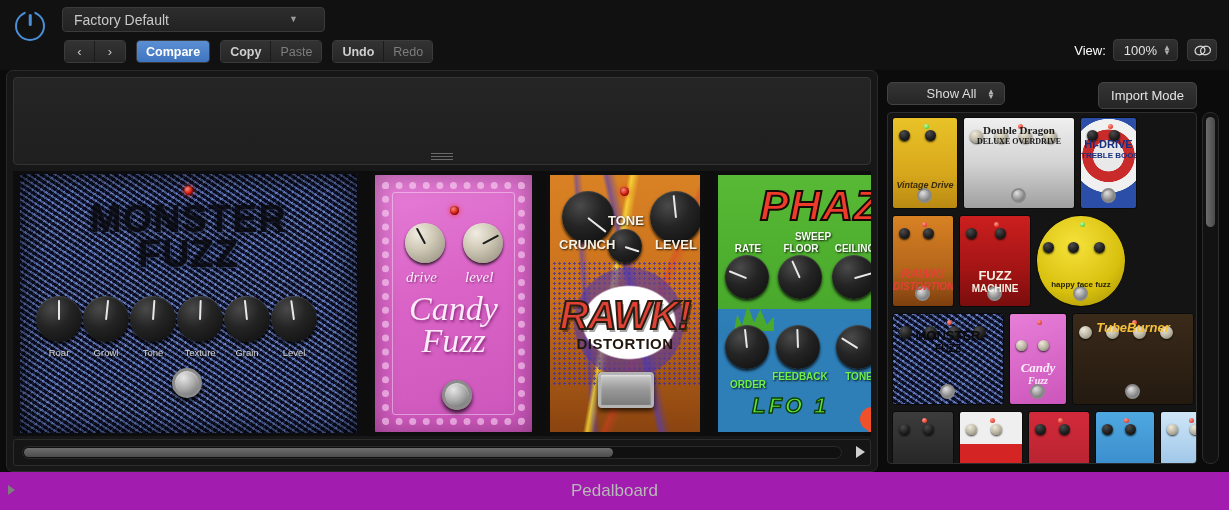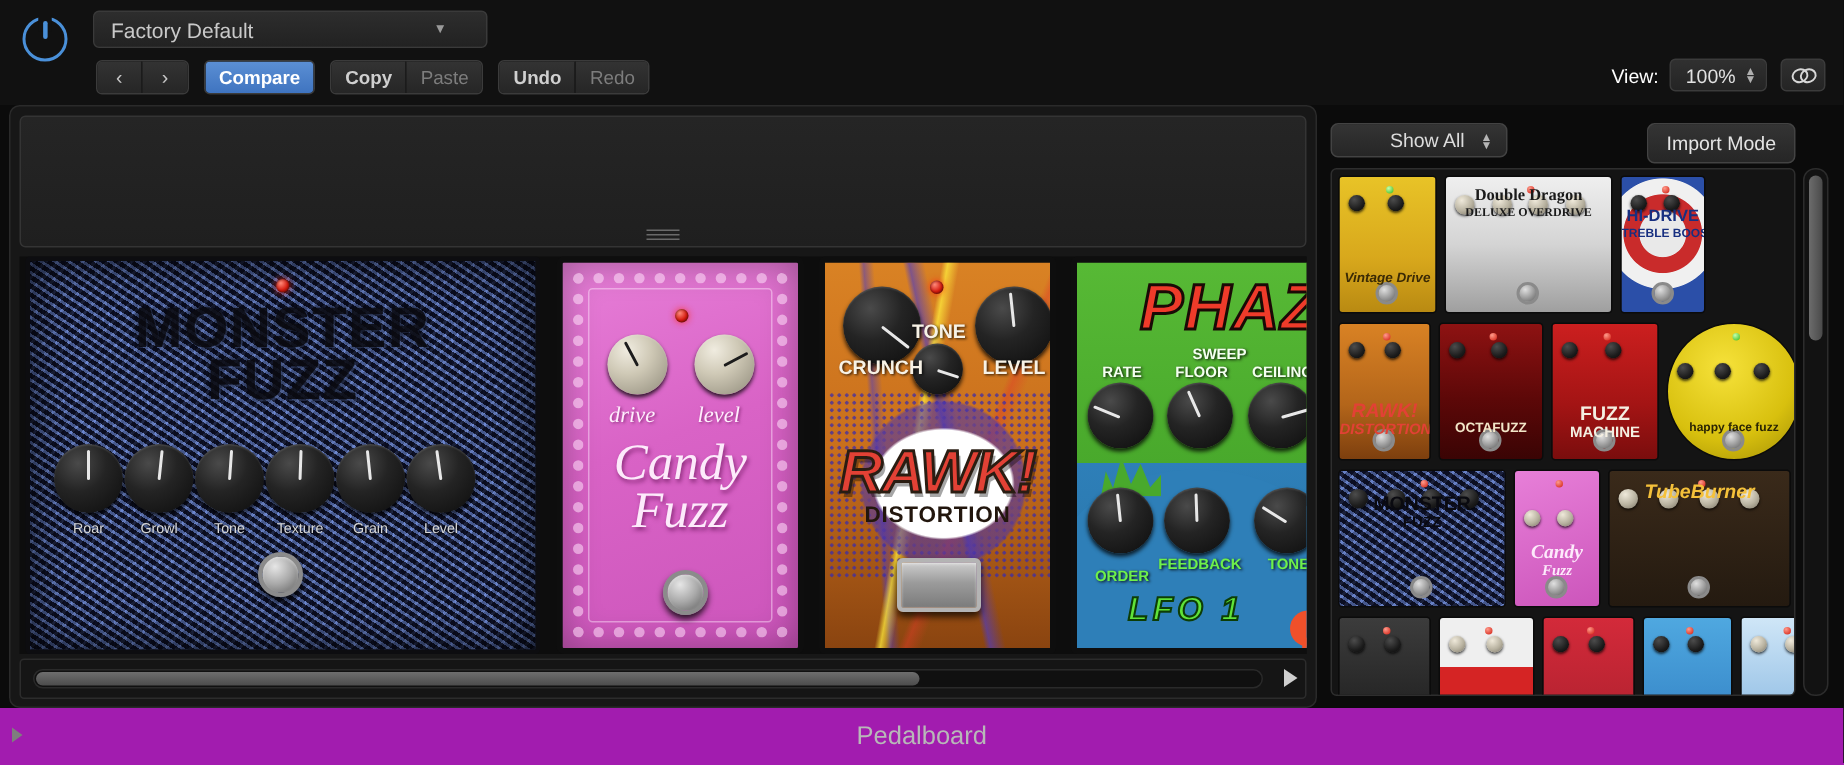--- a/index.html
+++ b/index.html
@@ -614,27 +614,20 @@
           </div>
           <div class="brow">
             <div class="bcell" title="RAWK! Distortion" style="width: 62px; background: linear-gradient(rgb(217, 130, 36), rgb(179, 101, 26) 60%, rgb(125, 63, 14));">
               <div class="bknob" style="width: 11px; height: 11px; left: 6px; top: 12px;"></div>
               <div class="bknob" style="width: 11px; height: 11px; left: 30px; top: 12px;"></div>
               <div class="bled" style="left: 29px; top: 6px;"></div>
               <div class="bfoot" style="left: 22px; bottom: 5px;"></div>
               <div class="bname" style="top: 50px; color: rgb(226, 65, 53); font-size: 13px; font-style: italic;">RAWK!</div>
               <div class="bname" style="top: 65px; color: rgb(226, 65, 53); font-size: 10px; font-style: italic;">DISTORTION</div>
             </div>
-            <div class="bcell" title="Octafuzz" style="width: 70px; background: linear-gradient(rgb(142, 18, 18), rgb(93, 8, 8) 55%, rgb(58, 4, 4));">
-              <div class="bknob" style="width: 11px; height: 11px; left: 6px; top: 12px;"></div>
-              <div class="bknob" style="width: 11px; height: 11px; left: 34px; top: 12px;"></div>
-              <div class="bled" style="left: 33px; top: 6px;"></div>
-              <div class="bfoot" style="left: 26px; bottom: 5px;"></div>
-              <div class="bname" style="top: 64px; color: rgb(242, 230, 200); font-size: 9px;">OCTAFUZZ</div>
-            </div>
             <div class="bcell" title="Fuzz Machine" style="width: 72px; background: linear-gradient(rgb(204, 31, 31), rgb(163, 20, 20) 60%, rgb(122, 13, 13));">
               <div class="bknob" style="width: 11px; height: 11px; left: 6px; top: 12px;"></div>
               <div class="bknob" style="width: 11px; height: 11px; left: 35px; top: 12px;"></div>
               <div class="bled" style="left: 34px; top: 6px;"></div>
               <div class="bfoot" style="left: 27px; bottom: 5px;"></div>
               <div class="bname" style="top: 52px; color: rgb(244, 239, 226); font-size: 13px;">FUZZ</div>
               <div class="bname" style="top: 67px; color: rgb(244, 239, 226); font-size: 10px;">MACHINE</div>
             </div>
             <div class="bcell" title="Happy Face Fuzz" style="width: 90px; background: radial-gradient(circle at 42% 32%, rgb(246, 226, 58), rgb(216, 192, 14) 60%, rgb(158, 139, 5)); border-radius: 50%;">
               <div class="bknob" style="width: 11px; height: 11px; left: 6px; top: 26px;"></div>

